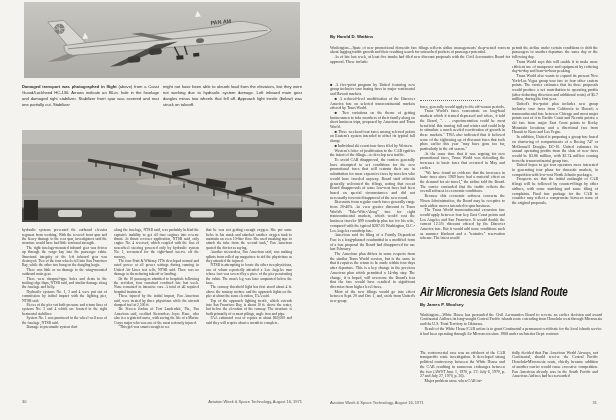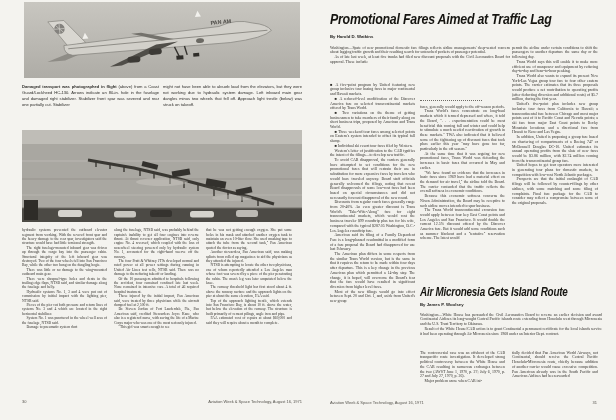--- a/index.html
+++ b/index.html
@@ -129,23 +129,20 @@
         <p>Top of the approach lighting trestle, which extends into San Francisco Bay, is about 10 ft. above the water, but below the elevation of the runway. The structure is built primarily of cement pilings, angle iron and pipe.</p>
         <p>FAA estimated cost of repairs at about $60,000 and said they will require about a month to complete.</p>
       </div>
 
     <div class="m foot" style="left:22px;top:399px;width:80px;height:20px">30</div>
     <div class="m foot tr" style="left:150px;top:399px;width:304px;height:20px">Aviation Week &amp; Space Technology, August 16, 1971</div>
   </div>
 
   <div class="page" style="left:308px">
 
-    <h1 class="title t1" style="left:22px;top:10px;margin:0">
-      <span class="tx">Promotional Fares Aimed at Traffic Lag</span>
-    </h1>
     <div class="m byline" style="left:22px;top:34px;width:200px;height:20px">By Harold D. Watkins</div>
 
     <div class="m rp" style="left:22px;top:45px;width:360px;height:70px">
         <p>Washington—Spate of new promotional domestic fare filings reflects airline managements' deep-seated concern about lagging traffic growth and their resulting search for untouched pockets of passenger potential.</p>
         <p>As of late last week, at least five trunks had filed new discount proposals with the Civil Aeronautics Board for approval. These include:</p>
       </div>
 
     <div class="m rp" style="left:22px;top:82px;width:170px;height:624px">
         <p>■ A five-point program by United featuring new group inclusive tour basing fares in major continental and Hawaii markets.</p>
         <p>■ A reduced-level modification of the Discover America fare on selected transcontinental markets offered by Trans World.</p>

